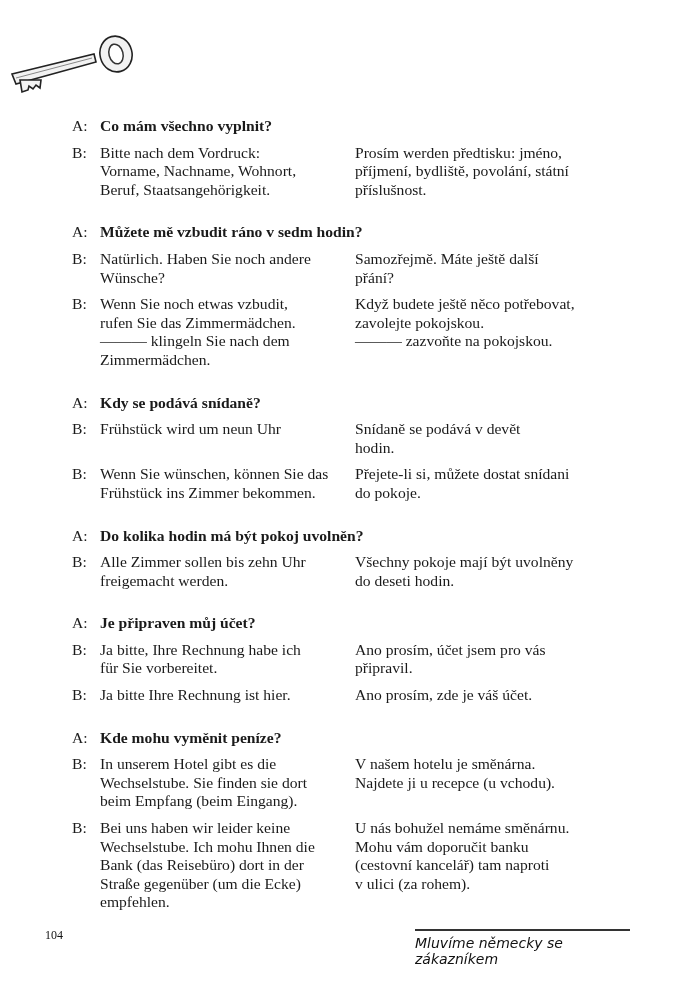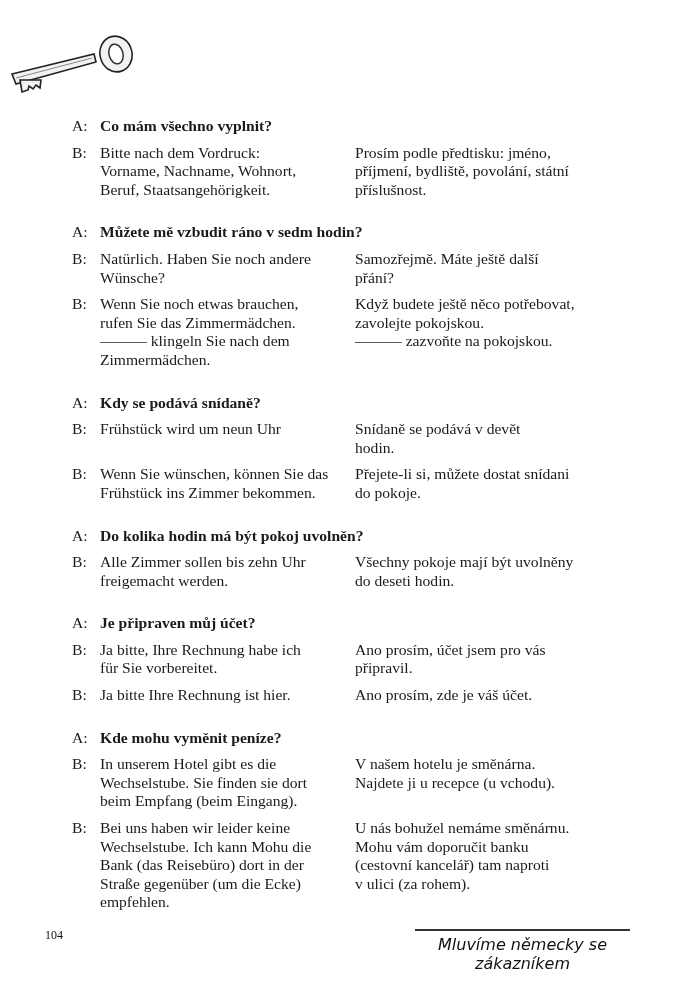--- a/index.html
+++ b/index.html
@@ -10,22 +10,22 @@
                font-family: "Liberation Serif", serif; font-size: 15.6px; line-height: 18.6px; }
     .row { display: flex; margin-bottom: 8px; }
     .row.gap-after { margin-bottom: 24px; }
     .spk { width: 28px; flex: none; }
     .de { width: 255px; flex: none; padding-right: 0; }
     .cz { width: 277px; flex: none; }
     .q { flex: 1; font-weight: bold; }
     .footer-num { position: absolute; left: 45px; top: 928px; font-family: "Liberation Serif", serif;
                   font-size: 12px; color: #111; }
     .footer-rule { position: absolute; left: 415px; top: 929px; width: 215px; height: 2px; background: #333; }
-    .footer-title { position: absolute; left: 415px; top: 935px; width: 215px; text-align: center;
-                    font-family: "DejaVu Sans", sans-serif; font-style: italic; font-size: 16px; color: #111; }
+    .footer-title { position: absolute; left: 415px; top: 935px; width: 215px; text-align: left;
+                    font-family: "DejaVu Sans", sans-serif; font-style: italic; font-size: 14px; color: #111; }
   </style>
 </head>
 <body>
 
 <svg class="key" viewBox="0 0 130 72">
   <g fill="#f2f2f2" stroke="#222" stroke-width="1.6">
     <path d="M8 52 L90 32 L92 40 L12 62 Z"></path>
     <path d="M16 58 L18 70 L24 68 L25 64 L29 67 L32 63 L36 66 L37 58 Z"></path>
     <ellipse cx="112" cy="32" rx="16" ry="18" transform="rotate(-15 112 32)"></ellipse>
   </g>
@@ -40,21 +40,21 @@
         <span class="q">Co mám všechno vyplnit?</span>
       </div>
       <div class="row gap-after">
         <span class="spk">B:</span>
         <div class="de">
           <div>Bitte nach dem Vordruck:</div>
           <div>Vorname, Nachname, Wohnort,</div>
           <div>Beruf, Staatsangehörigkeit.</div>
         </div>
         <div class="cz">
-          <div>Prosím podle předtisku: jméno,</div>
+          <div>Prosím werden předtisku: jméno,</div>
           <div>příjmení, bydliště, povolání, státní</div>
           <div>příslušnost.</div>
         </div>
       </div>
     </div>
     <div>
       <div class="row">
         <span class="spk">A:</span>
         <span class="q">Můžete mě vzbudit ráno v sedm hodin?</span>
       </div>
@@ -65,21 +65,21 @@
           <div>Wünsche?</div>
         </div>
         <div class="cz">
           <div>Samozřejmě. Máte ještě další</div>
           <div>přání?</div>
         </div>
       </div>
       <div class="row gap-after">
         <span class="spk">B:</span>
         <div class="de">
-          <div>Wenn Sie noch etwas brauchen,</div>
+          <div>Wenn Sie noch etwas vzbudit,</div>
           <div>rufen Sie das Zimmermädchen.</div>
           <div>——— klingeln Sie nach dem</div>
           <div>Zimmermädchen.</div>
         </div>
         <div class="cz">
           <div>Když budete ještě něco potřebovat,</div>
           <div>zavolejte pokojskou.</div>
           <div>——— zazvoňte na pokojskou.</div>
         </div>
       </div>
@@ -168,21 +168,21 @@
         </div>
         <div class="cz">
           <div>V našem hotelu je směnárna.</div>
           <div>Najdete ji u recepce (u vchodu).</div>
         </div>
       </div>
       <div class="row">
         <span class="spk">B:</span>
         <div class="de">
           <div>Bei uns haben wir leider keine</div>
-          <div>Wechselstube. Ich kann Mohu die</div>
+          <div>Wechselstube. Ich mohu Ihnen die</div>
           <div>Bank (das Reisebüro) dort in der</div>
           <div>Straße gegenüber (um die Ecke)</div>
           <div>empfehlen.</div>
         </div>
         <div class="cz">
           <div>U nás bohužel nemáme směnárnu.</div>
           <div>Mohu vám doporučit banku</div>
           <div>(cestovní kancelář) tam naproti</div>
           <div>v ulici (za rohem).</div>
         </div>

